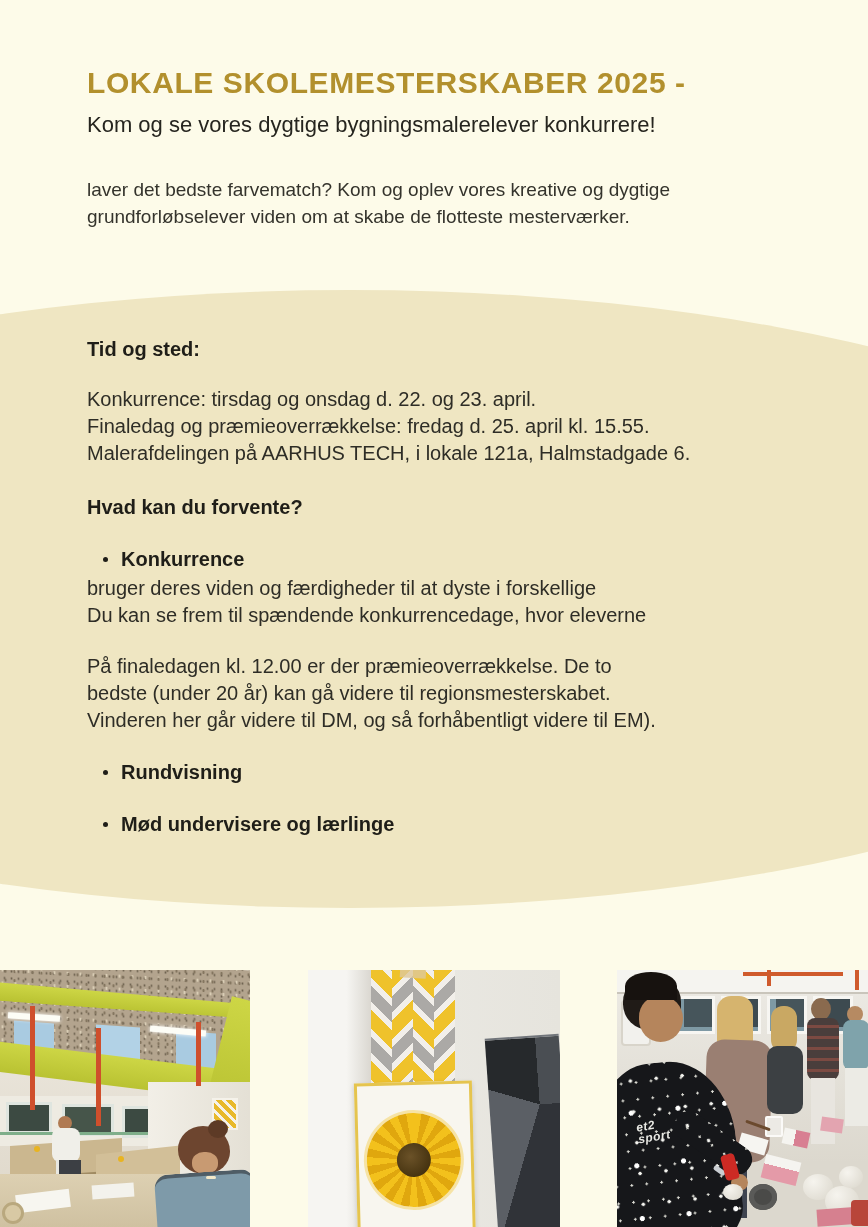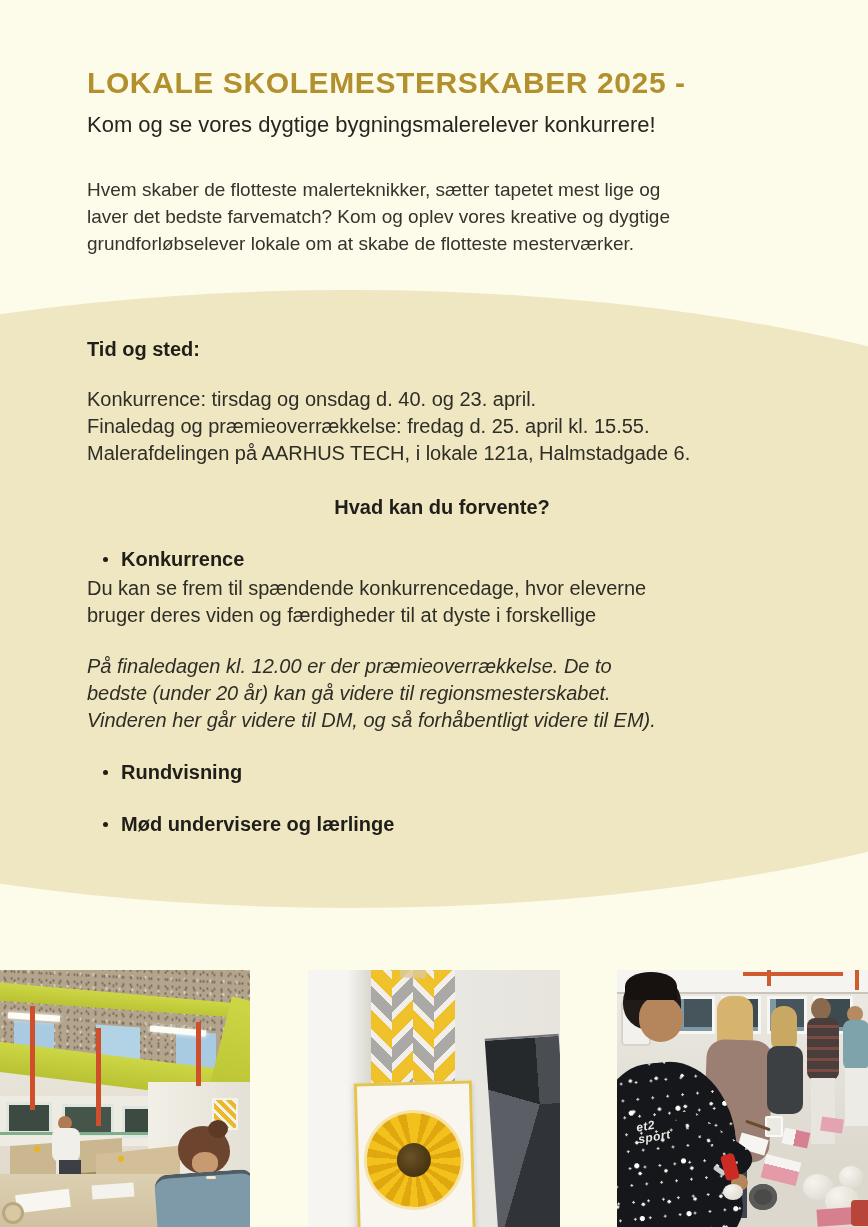--- a/index.html
+++ b/index.html
@@ -20,26 +20,26 @@
   .subtitle {
     position:absolute; left:87px; top:112px; margin:0;
     font-size:22px; font-weight:normal; color:#26251f; white-space:nowrap;
   }
   .intro { position:absolute; left:87px; top:176px; }
   .bodyline { font-size:19px; line-height:27px; color:#34332c; white-space:nowrap; }
   .panel { position:absolute; left:87px; top:336px; width:710px; }
   .panel h2 { margin:0; font-size:20px; font-weight:bold; line-height:27px; color:#1f1e18; }
   .panel .pline { font-size:20px; line-height:27px; color:#2e2d26; white-space:nowrap; }
   .tp-lines { margin-top:23px; }
-  .expect-h { margin-top:27px !important;text-align:center; }
+  .expect-h { margin-top:27px !important; }
   .bullet { display:flex; align-items:center; padding-left:16px; margin-top:25px; }
   .dot { width:5px; height:5px; border-radius:50%; background:#1f1e18; margin-right:13px; flex:0 0 auto; }
   .blabel { font-size:20px; font-weight:bold; line-height:27px; color:#1f1e18; white-space:nowrap; }
   .ptext { margin-top:2px; }
-  .ptext2 { margin-top:24px;font-style:italic; }
+  .ptext2 { margin-top:24px; }
   .photo { position:absolute; top:970px; height:257px; overflow:hidden; background:#e8e5de; }
   .ab { position:absolute; }
   
   .speckle {
     background-color:#b3a48e;
     background-image:
       radial-gradient(#847660 1.2px, transparent 1.4px),
       radial-gradient(#d9cdb5 1.2px, transparent 1.4px),
       radial-gradient(#6e6250 1px, transparent 1.2px);
     background-size:9px 9px, 13px 13px, 7px 7px;
@@ -88,42 +88,41 @@
 <body>
 
 <div class="page">
 
   <div class="ellipse"></div>
 
   <h1 class="title">LOKALE SKOLEMESTERSKABER 2025 -</h1>
   <p class="subtitle">Kom og se vores dygtige bygningsmalerelever konkurrere!</p>
 
   <div class="intro">
-    <div class="bodyline">Hvem skaber de flotteste malerteknikker, sætter tapetet mest lige og</div>
     <div class="bodyline">laver det bedste farvematch? Kom og oplev vores kreative og dygtige</div>
-    <div class="bodyline">grundforløbselever lokale om at skabe de flotteste mesterværker.</div>
+    <div class="bodyline">grundforløbselever viden om at skabe de flotteste mesterværker.</div>
   </div>
 
   <section class="panel">
     <h2>Tid og sted:</h2>
     <div class="tp-lines">
-      <div class="pline">Konkurrence: tirsdag og onsdag d. 40. og 23. april.</div>
+      <div class="pline">Konkurrence: tirsdag og onsdag d. 22. og 23. april.</div>
       <div class="pline">Finaledag og præmieoverrækkelse: fredag d. 25. april kl. 15.55.</div>
       <div class="pline">Malerafdelingen på AARHUS TECH, i lokale 121a, Halmstadgade 6.</div>
     </div>
 
     <h2 class="expect-h">Hvad kan du forvente?</h2>
 
     <div class="bullet">
       <span class="dot"></span>
       <span class="blabel">Konkurrence</span>
     </div>
     <div class="ptext">
+      <div class="pline">bruger deres viden og færdigheder til at dyste i forskellige</div>
       <div class="pline">Du kan se frem til spændende konkurrencedage, hvor eleverne</div>
-      <div class="pline">bruger deres viden og færdigheder til at dyste i forskellige</div>
     </div>
     <div class="ptext2">
       <div class="pline">På finaledagen kl. 12.00 er der præmieoverrækkelse. De to</div>
       <div class="pline">bedste (under 20 år) kan gå videre til regionsmesterskabet.</div>
       <div class="pline">Vinderen her går videre til DM, og så forhåbentligt videre til EM).</div>
     </div>
 
     <div class="bullet">
       <span class="dot"></span>
       <span class="blabel">Rundvisning</span>

